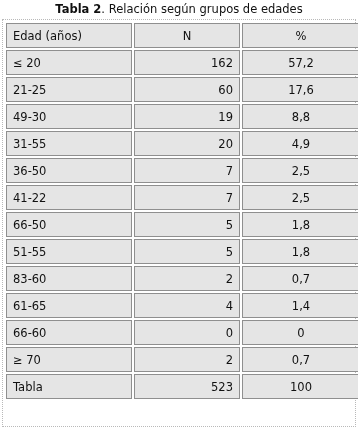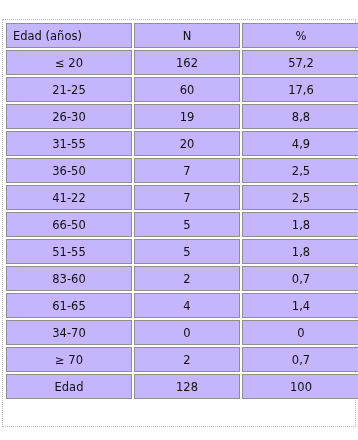--- a/index.html
+++ b/index.html
@@ -51,44 +51,47 @@
     width: 100%;
     border-collapse: separate;
     border-spacing: 2px 2px;
     table-layout: fixed;
   }
   table.data-table td {
     border: 1px solid #8f8f8f;
     height: 25px;
     font-size: 11.5px;
     color: #111111;
-    background: #c4b5fd;
+    background: #e5e5e5;
     padding: 0 6px;
     vertical-align: middle;
     white-space: nowrap;
     overflow: hidden;
     margin-left: 13px;
   }
   
   col.c-age { width: 126px; }
   col.c-n   { width: 106px; }
   col.c-pct { width: 118px; }
 
-  td.cell-age { text-align: center;   padding-left: 7px; }
-  td.cell-n   { text-align: center; }
+  td.cell-age { text-align: left;   padding-left: 7px; }
+  td.cell-n   { text-align: right; }
   td.cell-pct { text-align: center; }
 
   tr.header-row td { text-align: center; }
   tr.header-row td.cell-age { text-align: left; }
 </style>
 </head>
 <body>
 
 <div id="page">
 
+  <div id="caption">
+    <span class="cap-strong">Tabla 2</span><span class="cap-rest">. Relación  según  grupos  de  edades</span>
+  </div>
 
   <div id="table-frame">
     <table class="data-table">
       <colgroup>
         <col class="c-age">
         <col class="c-n">
         <col class="c-pct">
       </colgroup>
       <tbody id="table-body">
 
@@ -101,21 +104,21 @@
             <td class="cell-age">≤ 20</td>
             <td class="cell-n">162</td>
             <td class="cell-pct">57,2</td>
           </tr>
           <tr>
             <td class="cell-age">21-25</td>
             <td class="cell-n">60</td>
             <td class="cell-pct">17,6</td>
           </tr>
           <tr>
-            <td class="cell-age">26-30</td>
+            <td class="cell-age">49-30</td>
             <td class="cell-n">19</td>
             <td class="cell-pct">8,8</td>
           </tr>
           <tr>
             <td class="cell-age">31-55</td>
             <td class="cell-n">20</td>
             <td class="cell-pct">4,9</td>
           </tr>
           <tr>
             <td class="cell-age">36-50</td>
@@ -141,31 +144,31 @@
             <td class="cell-age">83-60</td>
             <td class="cell-n">2</td>
             <td class="cell-pct">0,7</td>
           </tr>
           <tr>
             <td class="cell-age">61-65</td>
             <td class="cell-n">4</td>
             <td class="cell-pct">1,4</td>
           </tr>
           <tr>
-            <td class="cell-age">34-70</td>
+            <td class="cell-age">66-60</td>
             <td class="cell-n">0</td>
             <td class="cell-pct">0</td>
           </tr>
           <tr>
             <td class="cell-age">≥ 70</td>
             <td class="cell-n">2</td>
             <td class="cell-pct">0,7</td>
           </tr>
           <tr>
-            <td class="cell-age">Edad</td>
-            <td class="cell-n">128</td>
+            <td class="cell-age">Tabla</td>
+            <td class="cell-n">523</td>
             <td class="cell-pct">100</td>
           </tr>
         </tbody>
     </table>
   </div>
 
 </div>
 
 </body></html>

